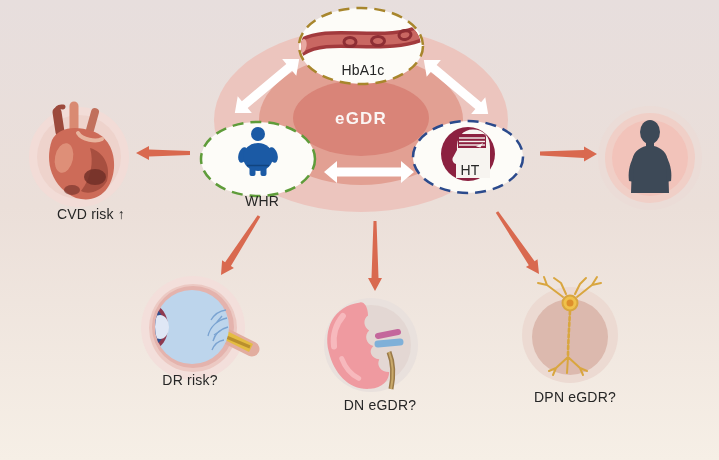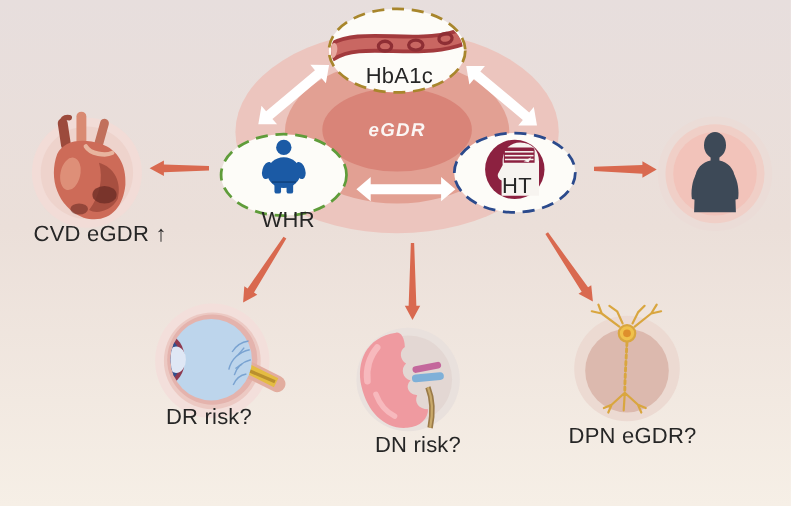--- a/index.html
+++ b/index.html
@@ -4,23 +4,23 @@
 <style>
   html,body{margin:0;padding:0;}
   .stage{
     position:relative;width:719px;height:460px;overflow:hidden;
     background:linear-gradient(180deg,#e7dedd 0%,#ebdfd9 45%,#f6efe6 100%);
     font-family:"Liberation Sans",sans-serif;
   }
   .stage svg{position:absolute;left:0;top:0;}
   .lbl{
     position:absolute;transform:translate(-50%,-50%);
-    font-size:20px;color:#262626;white-space:nowrap;letter-spacing:.2px;
+    font-size:14px;color:#262626;white-space:nowrap;letter-spacing:.2px;
   }
-  .lbl.egdr{font-size:17px;font-weight:bold;color:#fbf6f4;letter-spacing:1.2px;font-style:italic;}
+  .lbl.egdr{font-size:17px;font-weight:bold;color:#fbf6f4;letter-spacing:1.2px;}
 </style>
 </head>
 <body>
 
 <div class="stage">
 
   <svg width="719" height="460" viewBox="0 0 719 460">
 
     <defs>
       <clipPath id="hbClip">
@@ -171,17 +171,17 @@
       </g>
       <circle cx="570" cy="303" r="7.5" fill="#f0c14b" stroke="#d9a63f" stroke-width="2"></circle>
       <circle cx="570" cy="303" r="3.5" fill="#de8f2c"></circle>
     </g>
   </svg>
 
   <div class="lbl egdr" style="left:361px;top:119px">eGDR</div>
   <div class="lbl" style="left:363px;top:70px">HbA1c</div>
   <div class="lbl" style="left:262px;top:201px">WHR</div>
   <div class="lbl" style="left:470px;top:170px">HT</div>
-  <div class="lbl" style="left:91px;top:214px">CVD eGDR ↑</div>
+  <div class="lbl" style="left:91px;top:214px">CVD risk ↑</div>
   <div class="lbl" style="left:190px;top:380px">DR risk?</div>
-  <div class="lbl" style="left:380px;top:405px">DN risk?</div>
+  <div class="lbl" style="left:380px;top:405px">DN eGDR?</div>
   <div class="lbl" style="left:575px;top:397px">DPN eGDR?</div>
 </div>
 
 </body></html>

